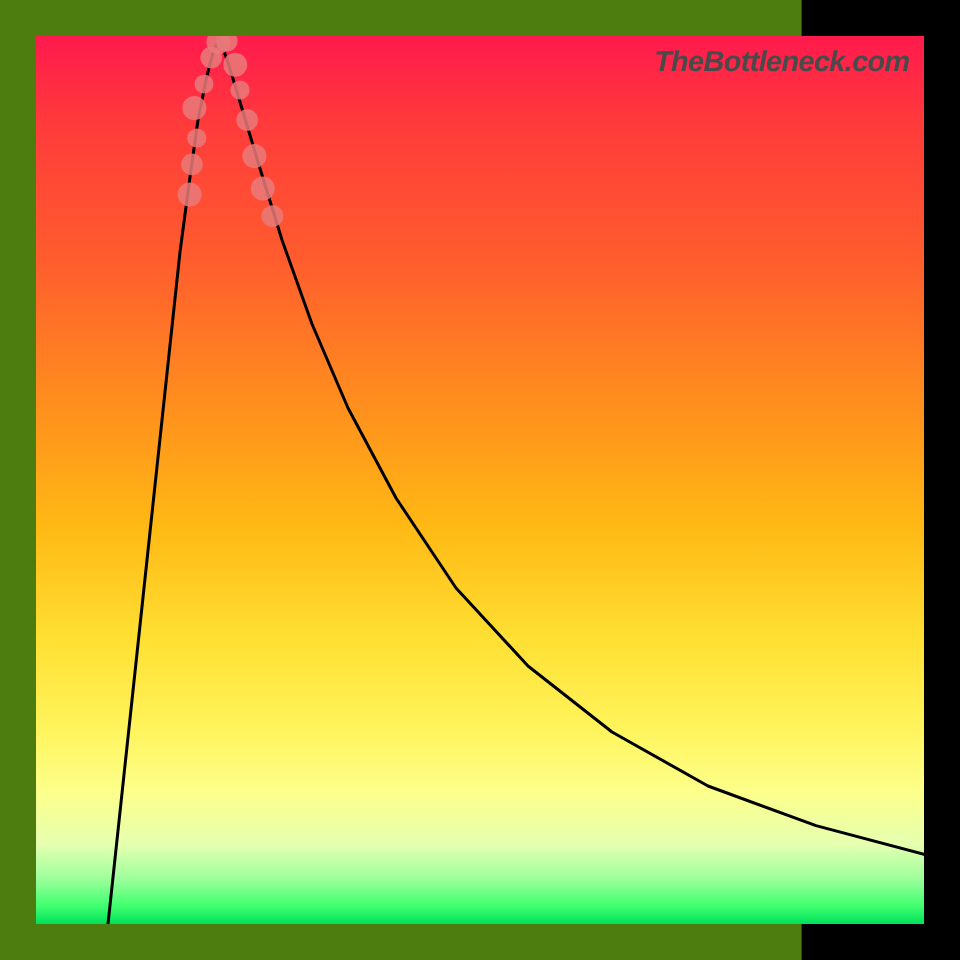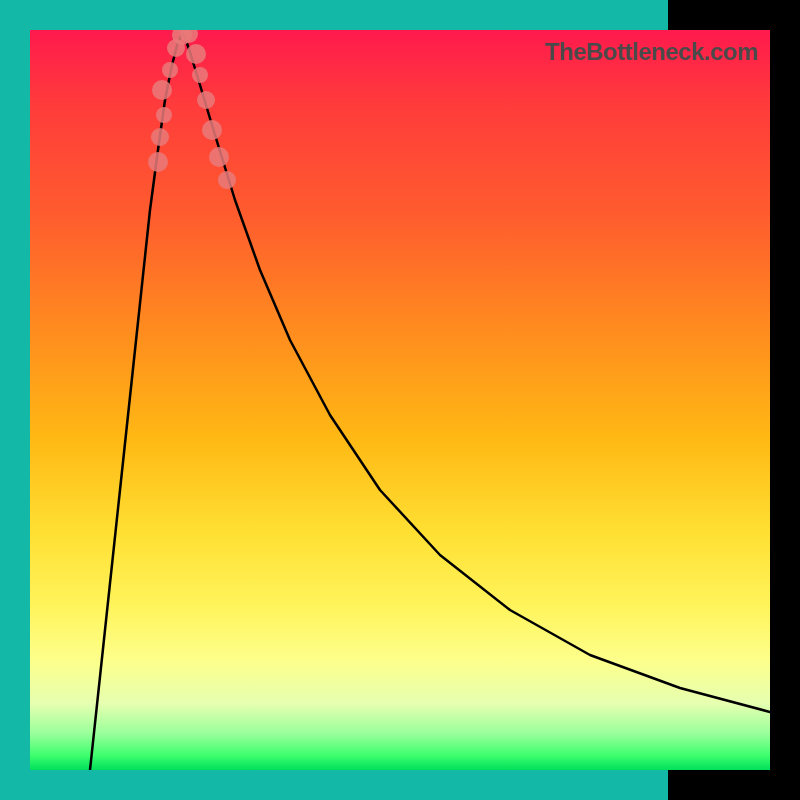--- a/index.html
+++ b/index.html
@@ -1,21 +1,22 @@
 <!DOCTYPE html>
 <html><head>
 <meta charset="utf-8">
 <style>
   * { margin: 0; padding: 0; box-sizing: border-box; }
   html, body { width: 800px; height: 800px; overflow: hidden; background: #000; }
   .frame {
     position: relative;
     width: 668px;
     height: 800px;
-    background: #14b8a6;
+    background: #4d7c0f;
+    font-style: italic;
   }
   .plot-area {
     position: absolute;
     left: 30px;
     top: 30px;
     width: 740px;
     height: 740px;
     background: linear-gradient(to bottom,
       #ff1a4d 0%,
       #ff3b3b 10%,

